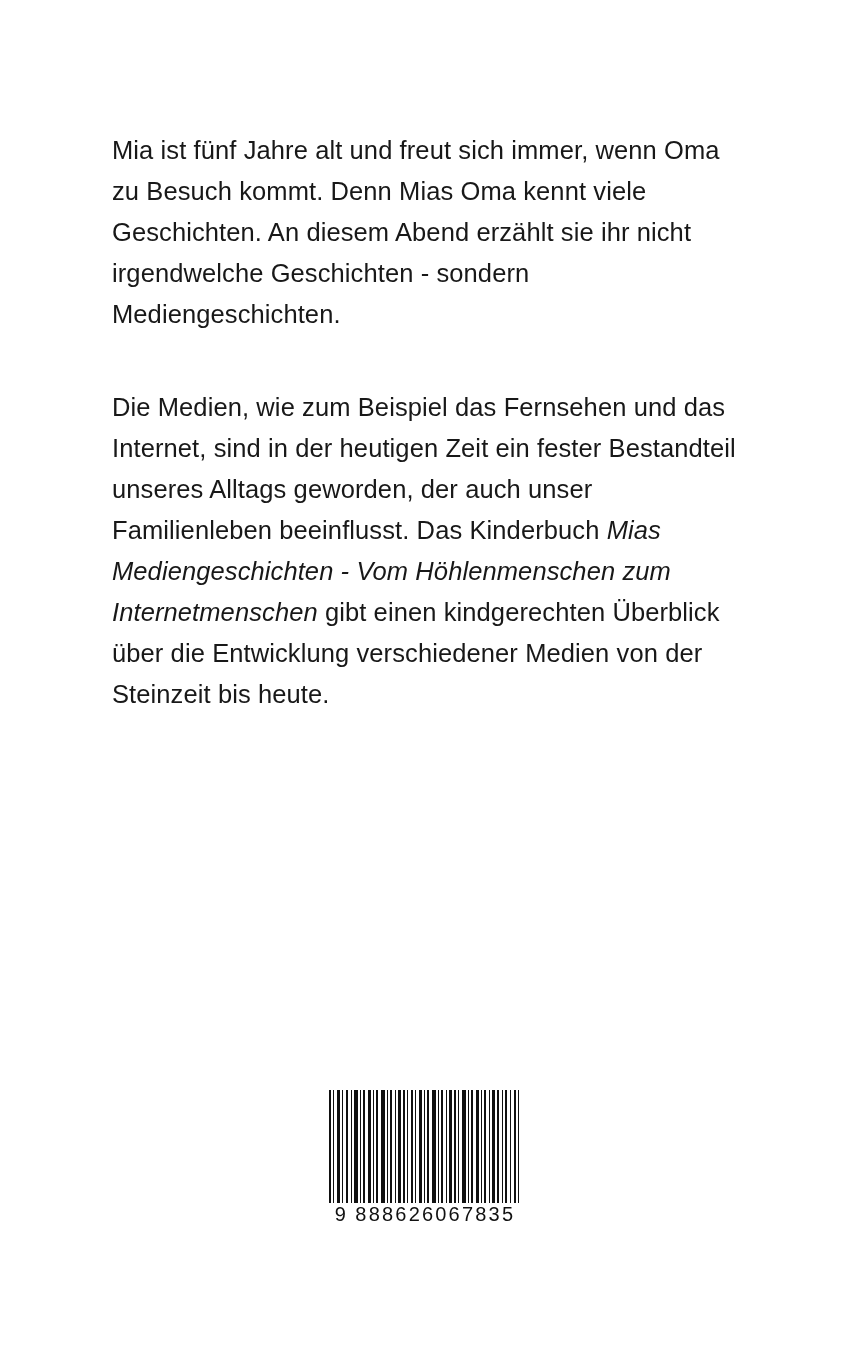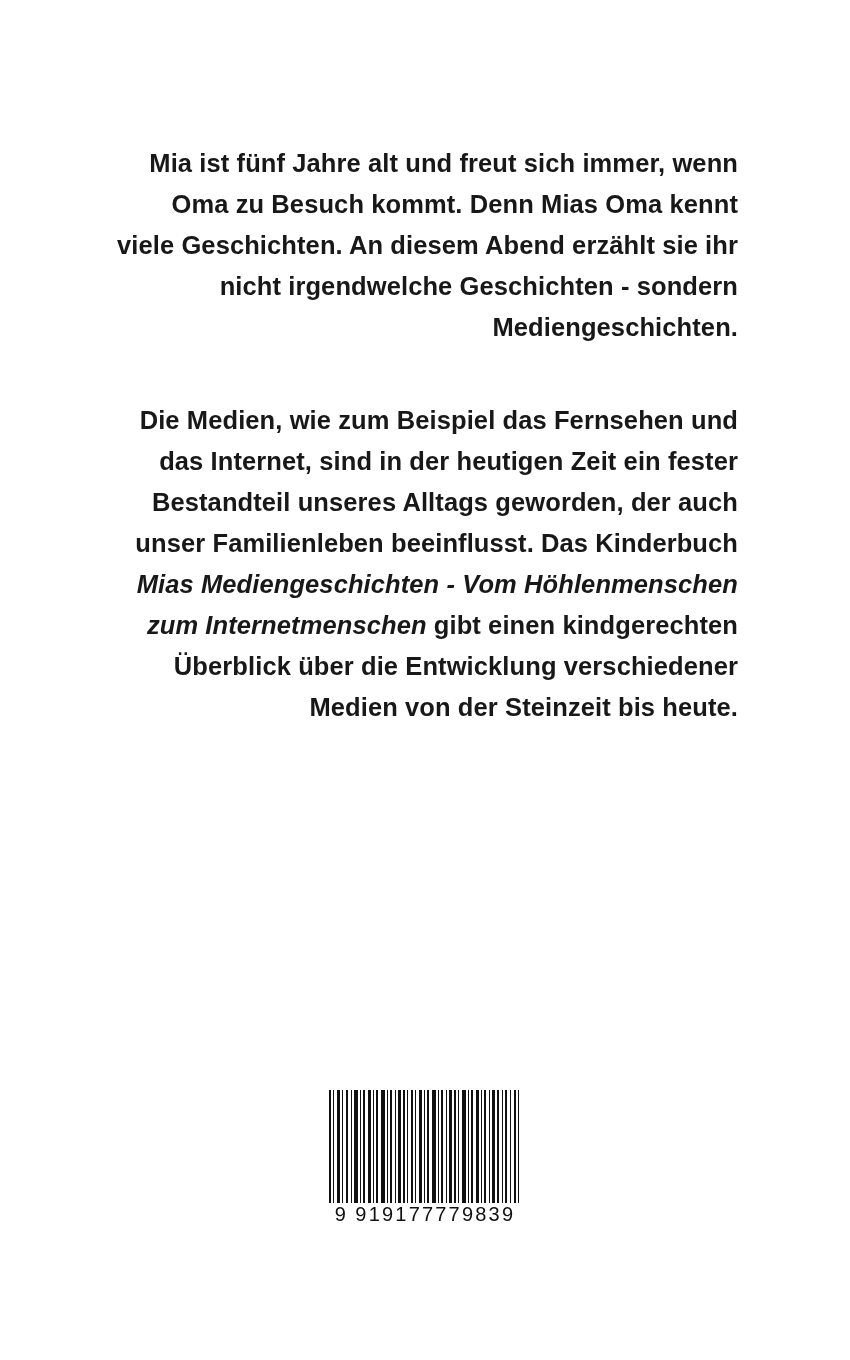--- a/index.html
+++ b/index.html
@@ -16,24 +16,23 @@
     overflow: hidden;
   }
   .page {
     position: absolute;
     inset: 0;
     background: #ffffff;
   }
   .blurb {
     position: absolute;
     left: 112px;
-    top: 143px;
+    top: 130px;
     width: 626px;
-    text-align: right;
-    font-weight: bold;
+    text-align: left;
   }
   .para {
     font-size: 25.5px;
     line-height: 41px;
     letter-spacing: 0.1px;
     color: #181818;
     margin: 0;
   }
   .para + .para {
     margin-top: 52px;
@@ -130,17 +129,17 @@
         <rect x="170" y="0" width="2" height="120"></rect>
         <rect x="175" y="0" width="1" height="120"></rect>
         <rect x="178" y="0" width="2" height="120"></rect>
         <rect x="183" y="0" width="1" height="120"></rect>
         <rect x="187" y="0" width="2" height="133"></rect>
         <rect x="191" y="0" width="1" height="133"></rect>
       </g>
     </svg>
     <div class="barcode-digits">
       <span class="digit-lead">9</span>
-      <span class="digit-main">919177779839</span>
+      <span class="digit-main">888626067835</span>
     </div>
   </div>
 
 </div>
 
 </body></html>

